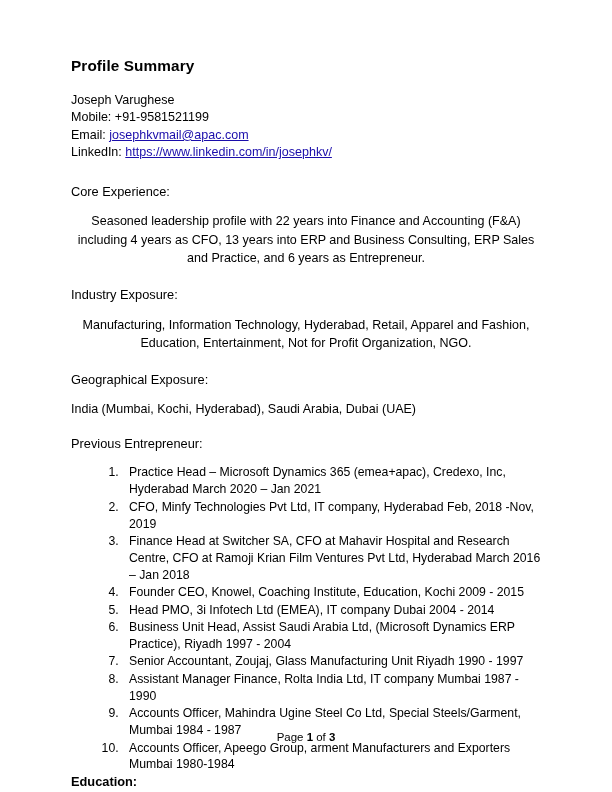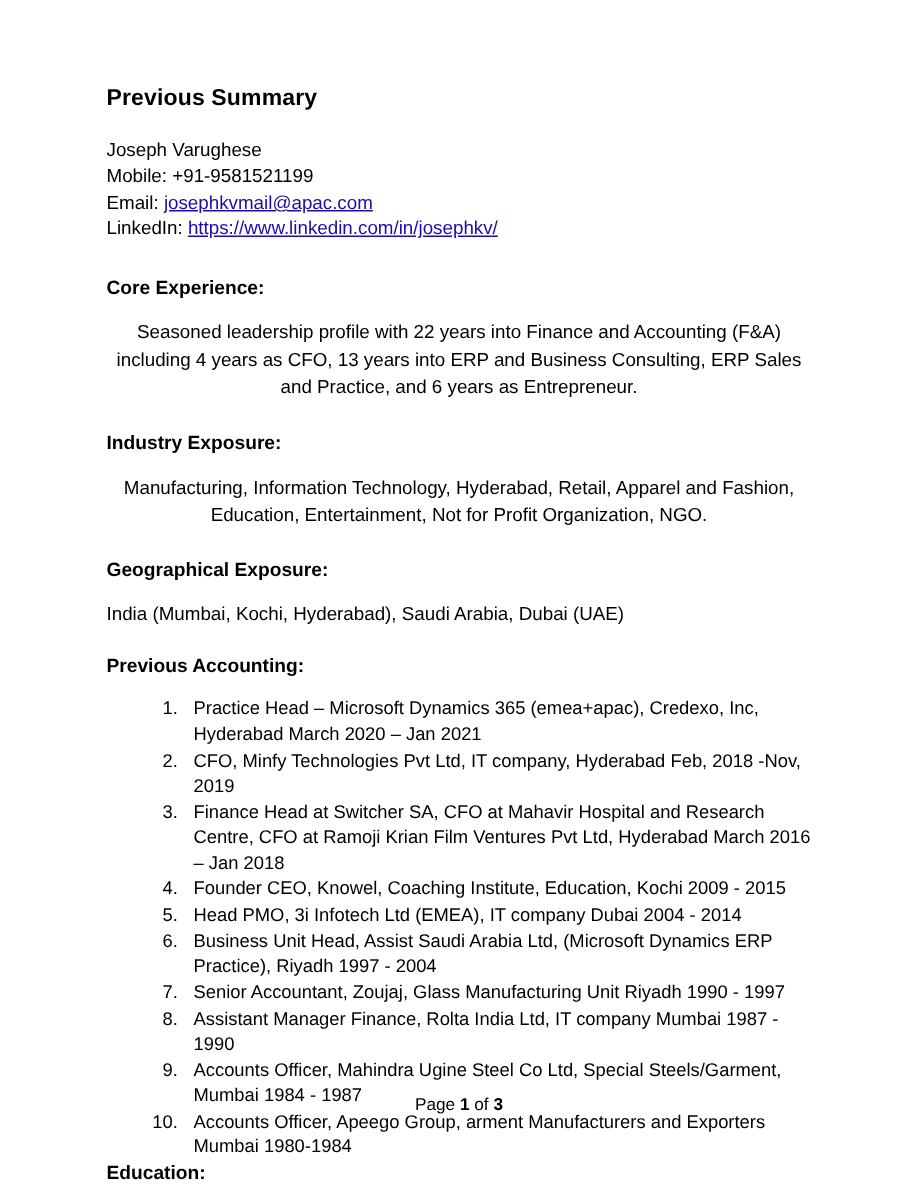--- a/index.html
+++ b/index.html
@@ -47,21 +47,21 @@
   .contact-line {
     white-space: nowrap;
   }
   a.link {
     color: #1a0dab;
     text-decoration: underline;
     word-break: break-all;
   }
   .section-heading {
     font-size: 9.6pt;
-    font-weight: bold;
+    font-weight: normal;
     margin: 0 0 12px 0;
     line-height: 1.3;
   }
   .section-body {
     font-size: 9.4pt;
     line-height: 1.45;
     margin: 0 0 16px 0;
   }
   .block-gap-lg { margin-bottom: 20px; text-align: center; }
   .block-gap-md { margin-bottom: 17px; }
@@ -99,39 +99,39 @@
   }
   .footer b { font-weight: bold; }
 </style>
 </head>
 <body>
 
 <div class="page">
 
   <div class="content">
 
-    <h1 class="doc-title">Previous Summary</h1>
+    <h1 class="doc-title">Profile Summary</h1>
 
     <div class="contact-block">
       <div class="contact-name contact-line">Joseph Varughese</div>
       <div class="contact-line"><span>Mobile: </span><span>+91-9581521199</span></div>
       <div class="contact-line"><span>Email: </span><a class="link" href="#">josephkvmail@apac.com</a></div>
       <div class="contact-line"><span>LinkedIn: </span><a class="link" href="#">https://www.linkedin.com/in/josephkv/</a></div>
     </div>
 
     <div class="section-heading">Core Experience:</div>
     <div class="section-body block-gap-lg">Seasoned leadership profile with 22 years into Finance and Accounting (F&amp;A) including 4 years as CFO, 13 years into ERP and Business Consulting, ERP Sales and Practice, and 6 years as Entrepreneur.</div>
 
     <div class="section-heading">Industry Exposure:</div>
     <div class="section-body block-gap-lg">Manufacturing, Information Technology, Hyderabad, Retail, Apparel and Fashion, Education, Entertainment, Not for Profit Organization, NGO.</div>
 
     <div class="section-heading">Geographical Exposure:</div>
     <div class="section-body block-gap-md">India (Mumbai, Kochi, Hyderabad), Saudi Arabia, Dubai (UAE)</div>
 
-    <div class="section-heading">Previous Accounting:</div>
+    <div class="section-heading">Previous Entrepreneur:</div>
     <ol class="emp-list">
       <li>Practice Head – Microsoft Dynamics 365 (emea+apac), Credexo, Inc, Hyderabad March 2020 – Jan 2021</li>
       <li>CFO, Minfy Technologies Pvt Ltd, IT company, Hyderabad Feb, 2018 -Nov, 2019</li>
       <li>Finance Head at Switcher SA, CFO at Mahavir Hospital and Research Centre, CFO at Ramoji Krian Film Ventures Pvt Ltd, Hyderabad March 2016 – Jan 2018</li>
       <li>Founder CEO, Knowel, Coaching Institute, Education, Kochi 2009 - 2015</li>
       <li>Head PMO, 3i Infotech Ltd (EMEA), IT company Dubai 2004 - 2014</li>
       <li>Business Unit Head, Assist Saudi Arabia Ltd, (Microsoft Dynamics ERP Practice), Riyadh 1997 - 2004</li>
       <li>Senior Accountant, Zoujaj, Glass Manufacturing Unit Riyadh 1990 - 1997</li>
       <li>Assistant Manager Finance, Rolta India Ltd, IT company Mumbai 1987 - 1990</li>
       <li>Accounts Officer, Mahindra Ugine Steel Co Ltd, Special Steels/Garment, Mumbai 1984 - 1987</li>

